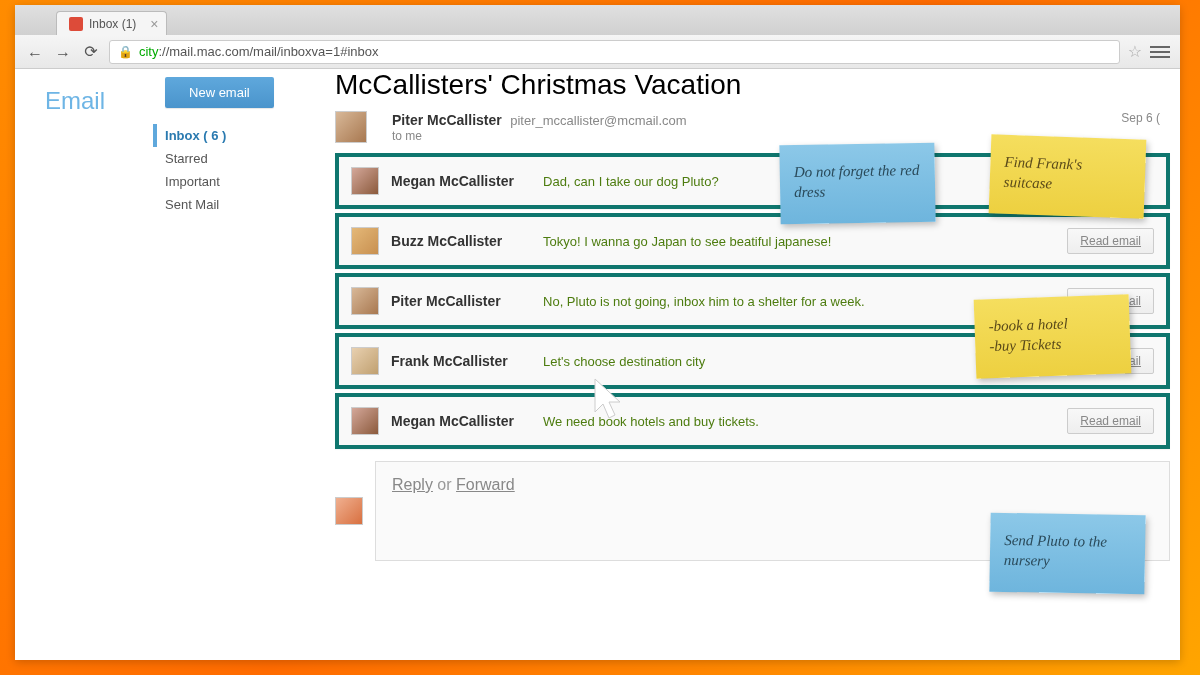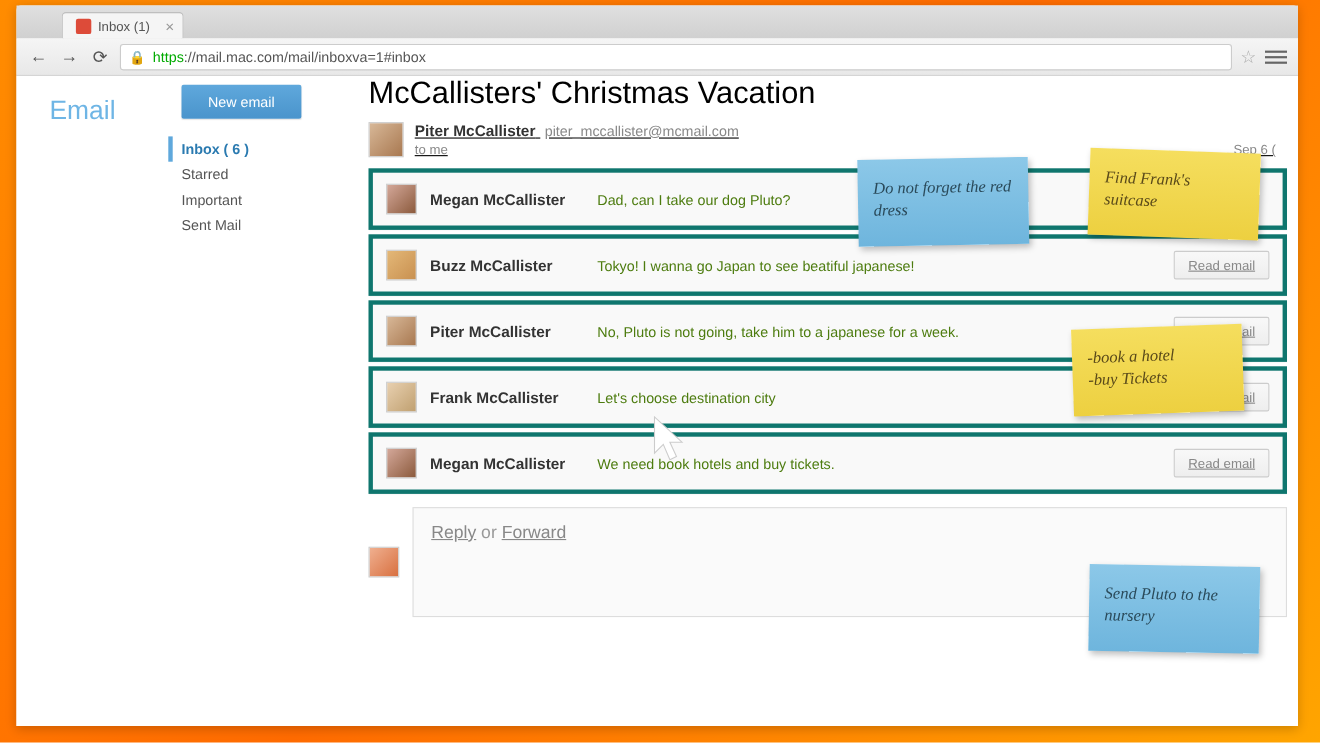--- a/index.html
+++ b/index.html
@@ -149,24 +149,23 @@
       flex: 1;
       padding: 0 10px 0 15px;
     }
     .thread-title {
       font-size: 28px;
       color: #000000;
       margin-bottom: 6px;
     }
     .sender-row {
       display: flex;
-      align-items: flex-end;
-      gap: 10px;
+      align-items: flex-start;
+      gap: 25px;
       padding: 4px 0 10px;
-      text-decoration: underline;
     }
     .avatar {
       width: 32px;
       height: 32px;
       background: linear-gradient(135deg, #c8a890, #a08060);
       border: 1px solid #ccc;
       flex-shrink: 0;
     }
     .avatar.small { width: 28px; height: 28px; }
     .avatar.megan { background: linear-gradient(135deg, #d4a89a, #8b5a3c); }
@@ -260,21 +259,21 @@
     </div>
   </div>
 
   <div class="toolbar">
     <span class="nav-icon">←</span>
     <span class="nav-icon">→</span>
     <span class="nav-icon">⟳</span>
     <div class="url-bar">
       <span class="lock">🔒</span>
       <span>
-        <span class="url-https">https</span><span class="url-rest">://mail.mac.com/mail/inboxva=1#inbox</span>
+        <span class="url-https">city</span><span class="url-rest">://mail.mac.com/mail/inboxva=1#inbox</span>
       </span>
     </div>
     <span class="star-icon">☆</span>
     <div class="menu-icon">
         <span></span>
         <span></span>
         <span></span>
       </div>
   </div>
 
@@ -313,21 +312,21 @@
             </div>
             <div class="msg-row">
               <div class="avatar small buzz"></div>
               <div class="msg-sender">Buzz McCallister</div>
               <div class="msg-text">Tokyo! I wanna go Japan to see beatiful japanese!</div>
               <button class="read-btn">Read email</button>
             </div>
             <div class="msg-row">
               <div class="avatar small piter"></div>
               <div class="msg-sender">Piter McCallister</div>
-              <div class="msg-text">No, Pluto is not going, take him to a japanese for a week.</div>
+              <div class="msg-text">No, Pluto is not going, inbox him to a shelter for a week.</div>
               <button class="read-btn">Read email</button>
             </div>
             <div class="msg-row">
               <div class="avatar small frank"></div>
               <div class="msg-sender">Frank McCallister</div>
               <div class="msg-text">Let's choose destination city</div>
               <button class="read-btn">Read email</button>
             </div>
             <div class="msg-row">
               <div class="avatar small megan"></div>

